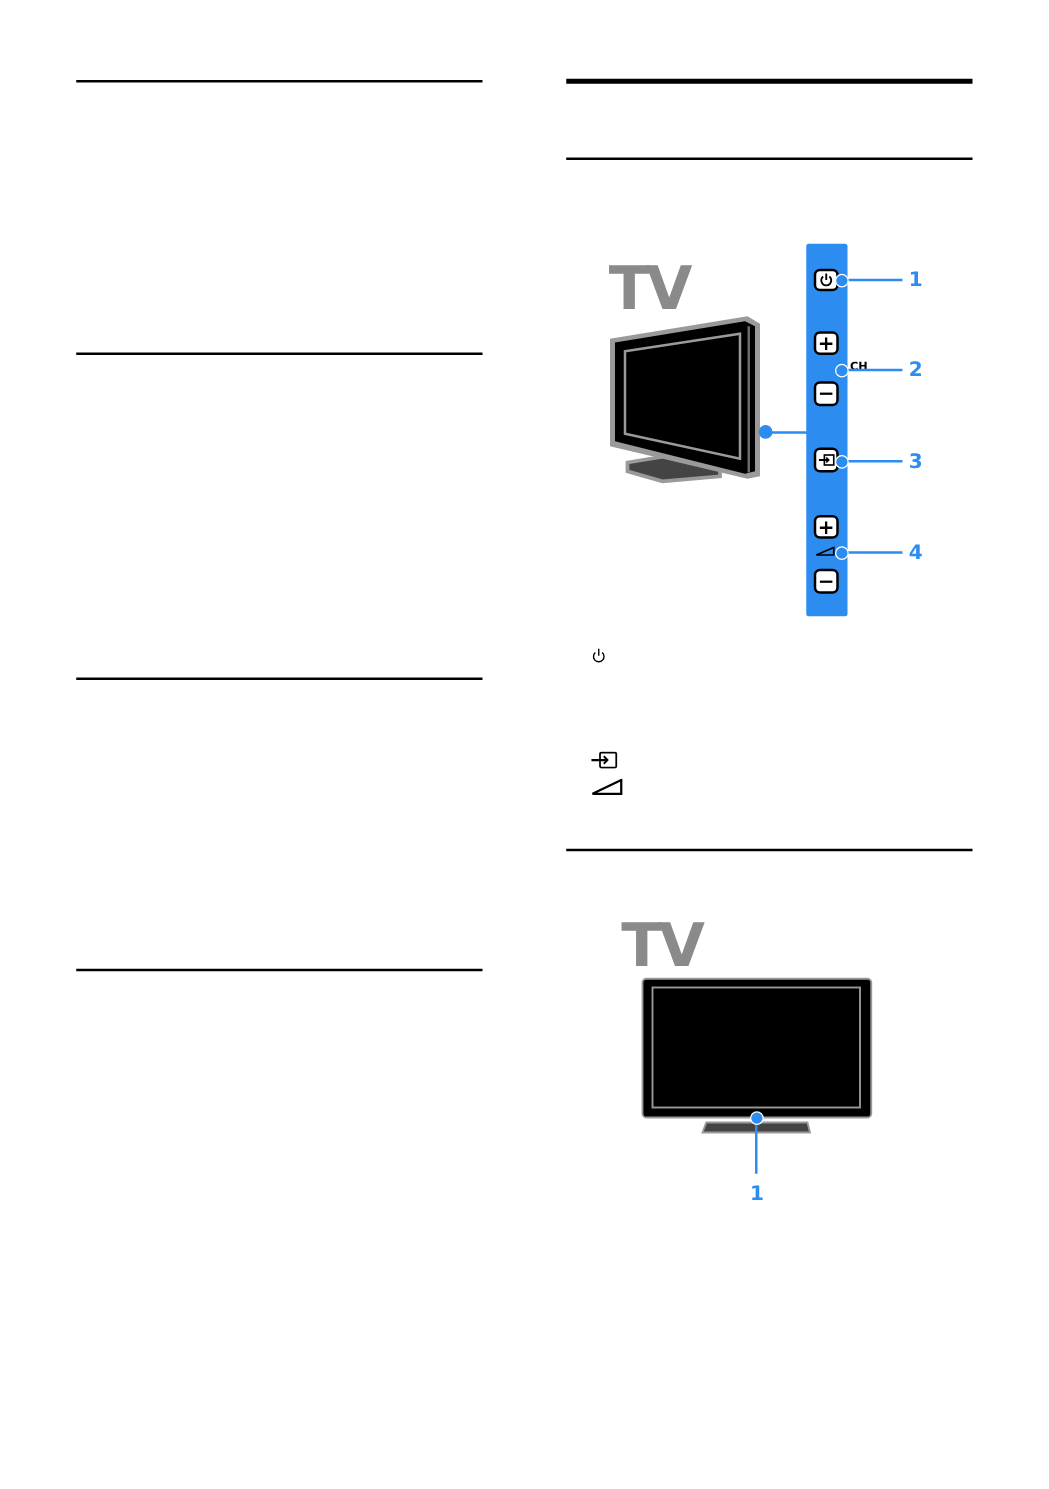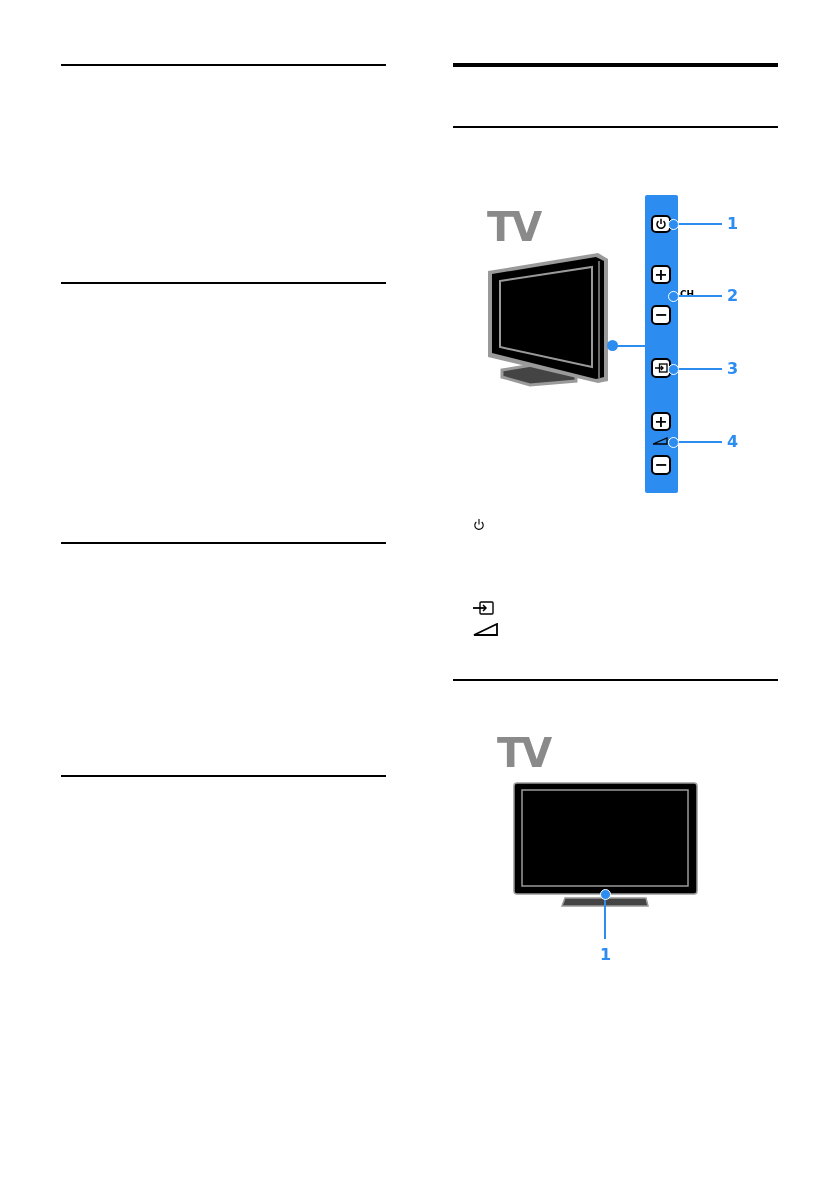--- a/index.html
+++ b/index.html
@@ -3,21 +3,21 @@
 <meta charset="utf-8">
 <style>
   html, body { margin: 0; padding: 0; background: #ffffff; }
   body { width: 839px; height: 1191px; position: relative; overflow: hidden;
          font-family: "Liberation Sans", sans-serif; }
   .rule { position: absolute; background: #000; }
   .rule.thin { height: 2px; }
   .rule.thick { height: 4px; }
   .fig { position: absolute; }
   .tvword { position: absolute; font-family: "DejaVu Sans", sans-serif; font-weight: bold;
-            color: #8a8a8a; font-size: 40px; letter-spacing: -3px; line-height: 1; }
+            color: #8a8a8a; font-size: 48px; letter-spacing: -3px; line-height: 1; }
   .num { position: absolute; font-family: "DejaVu Sans", sans-serif; font-weight: bold;
          color: #2d8cf0; font-size: 16px; line-height: 1; }
   .legend-icon { position: absolute; }
 </style>
 </head>
 <body>
 
 <div class="rule thin" style="left:61px; top:64px; width:325px;"></div>
 <div class="rule thin" style="left:61px; top:282px; width:325px;"></div>
 <div class="rule thin" style="left:61px; top:542px; width:325px;"></div>

